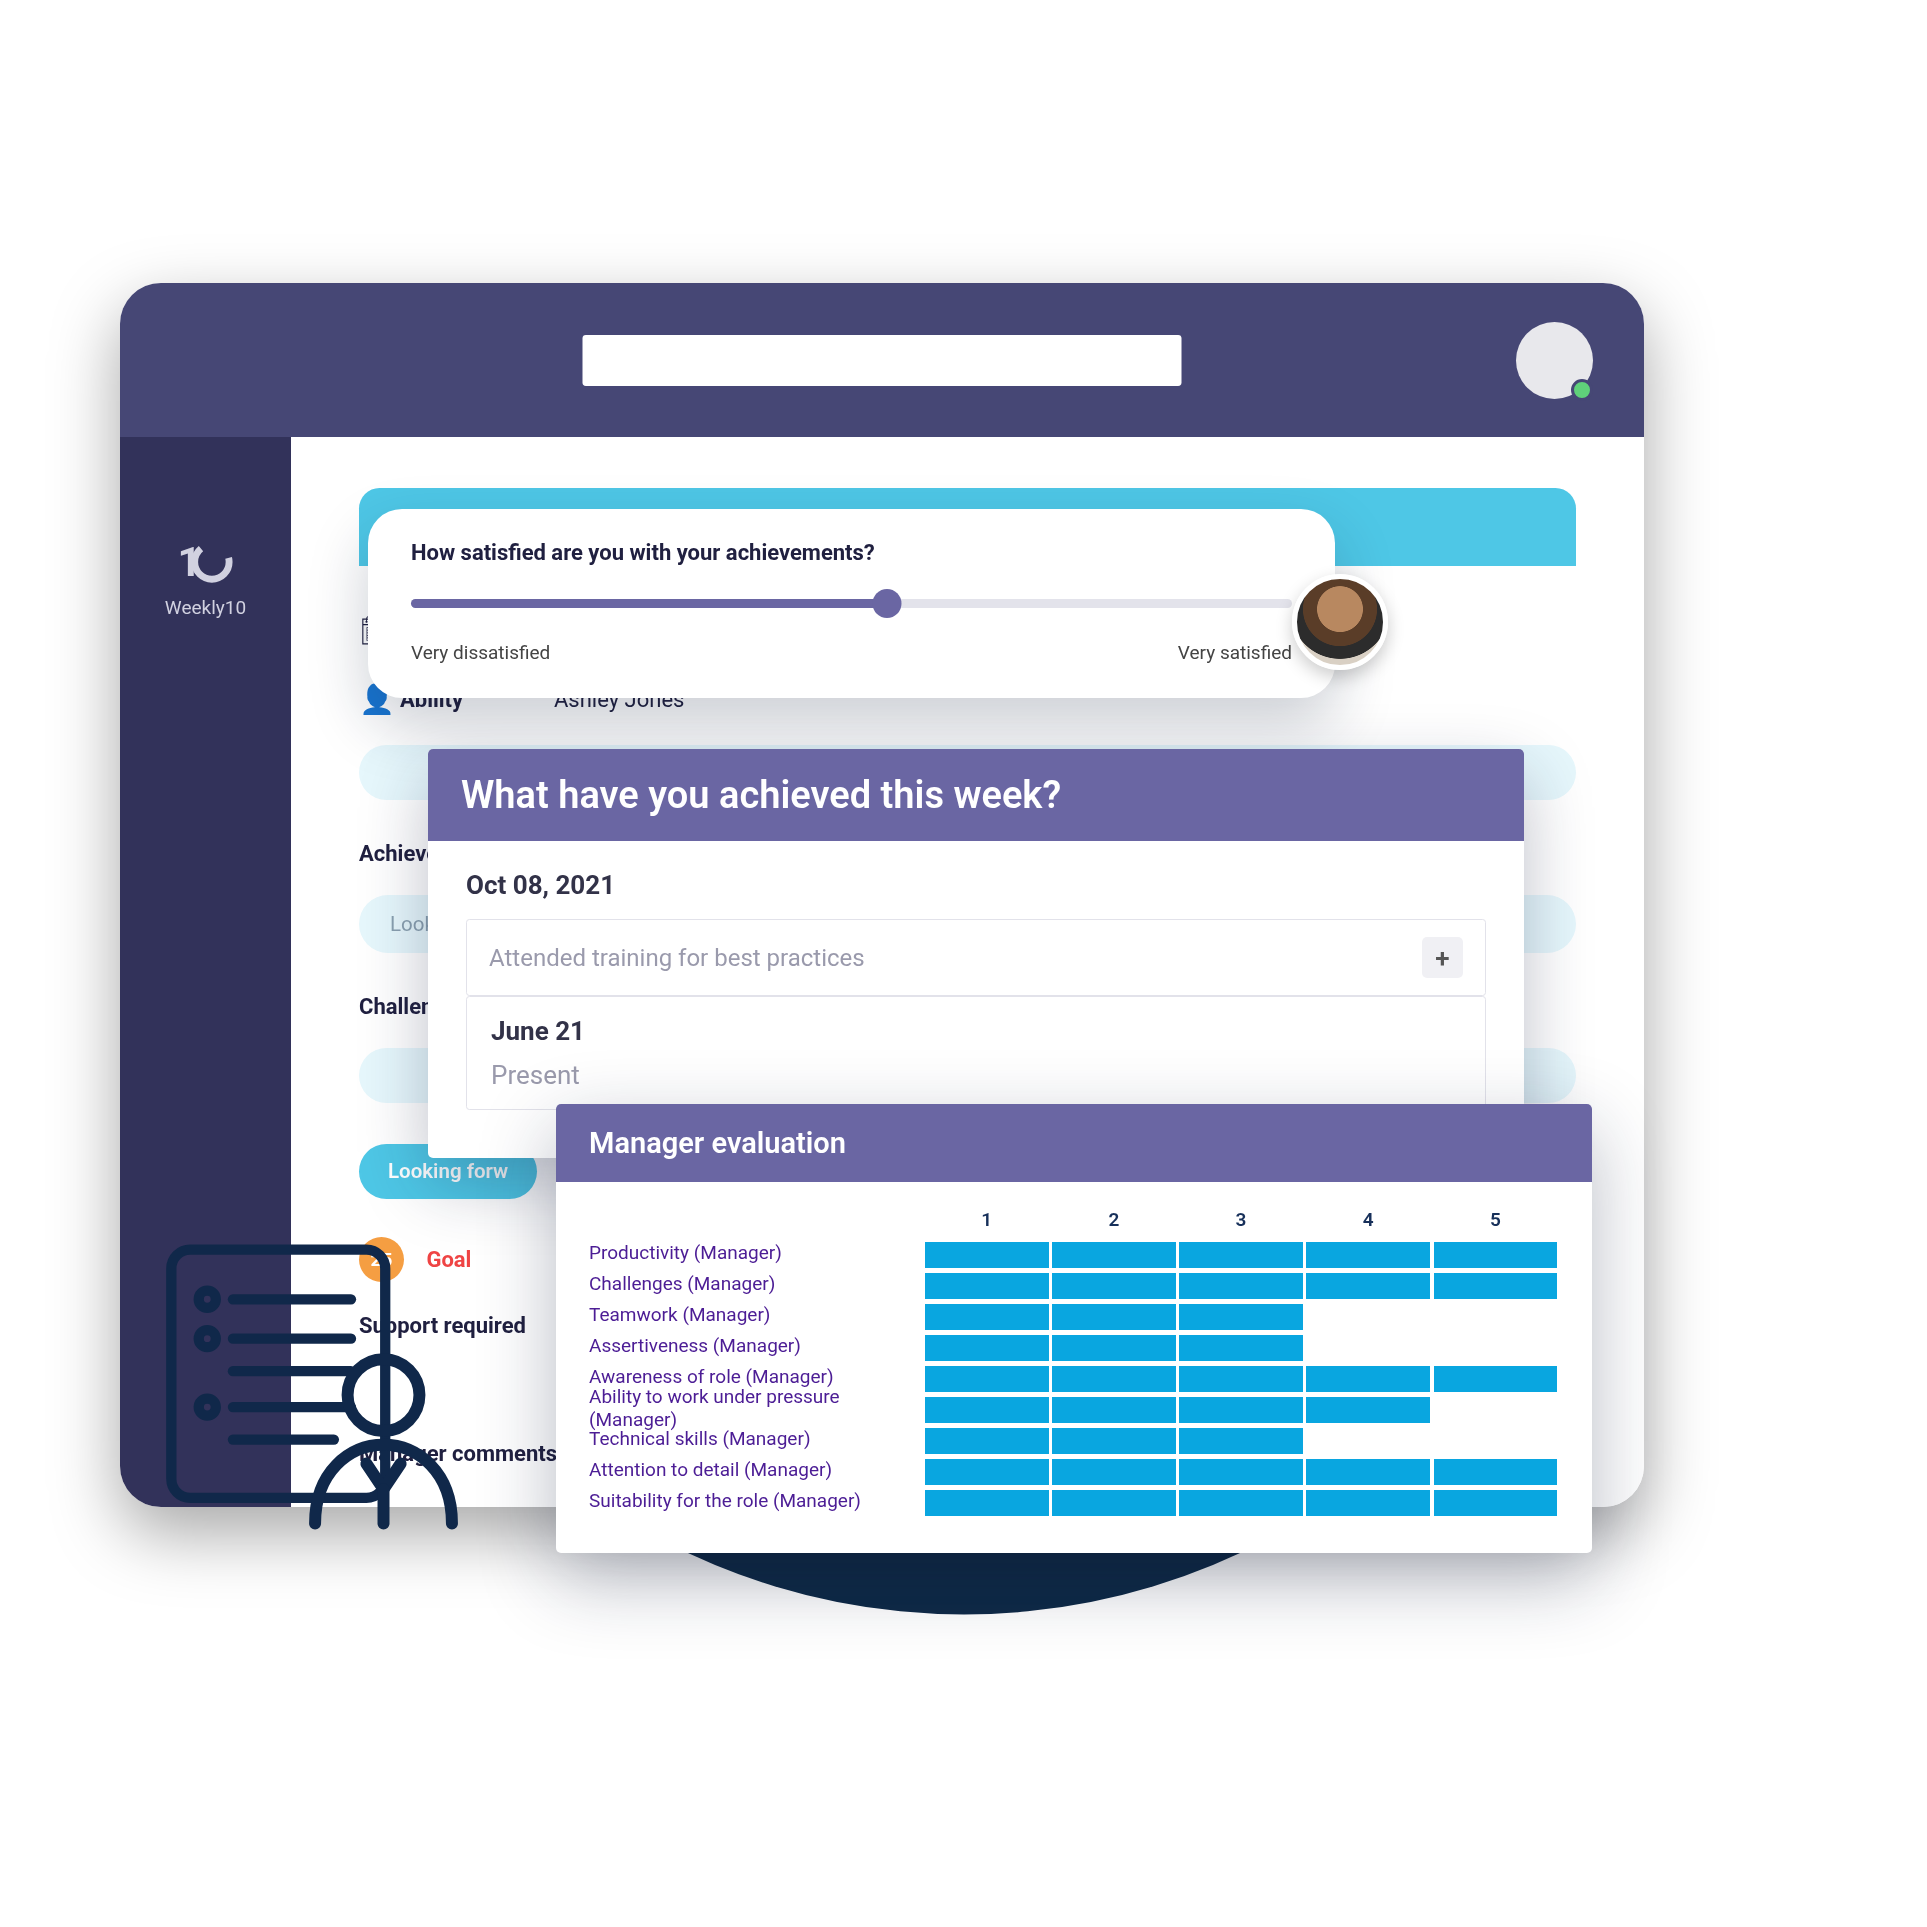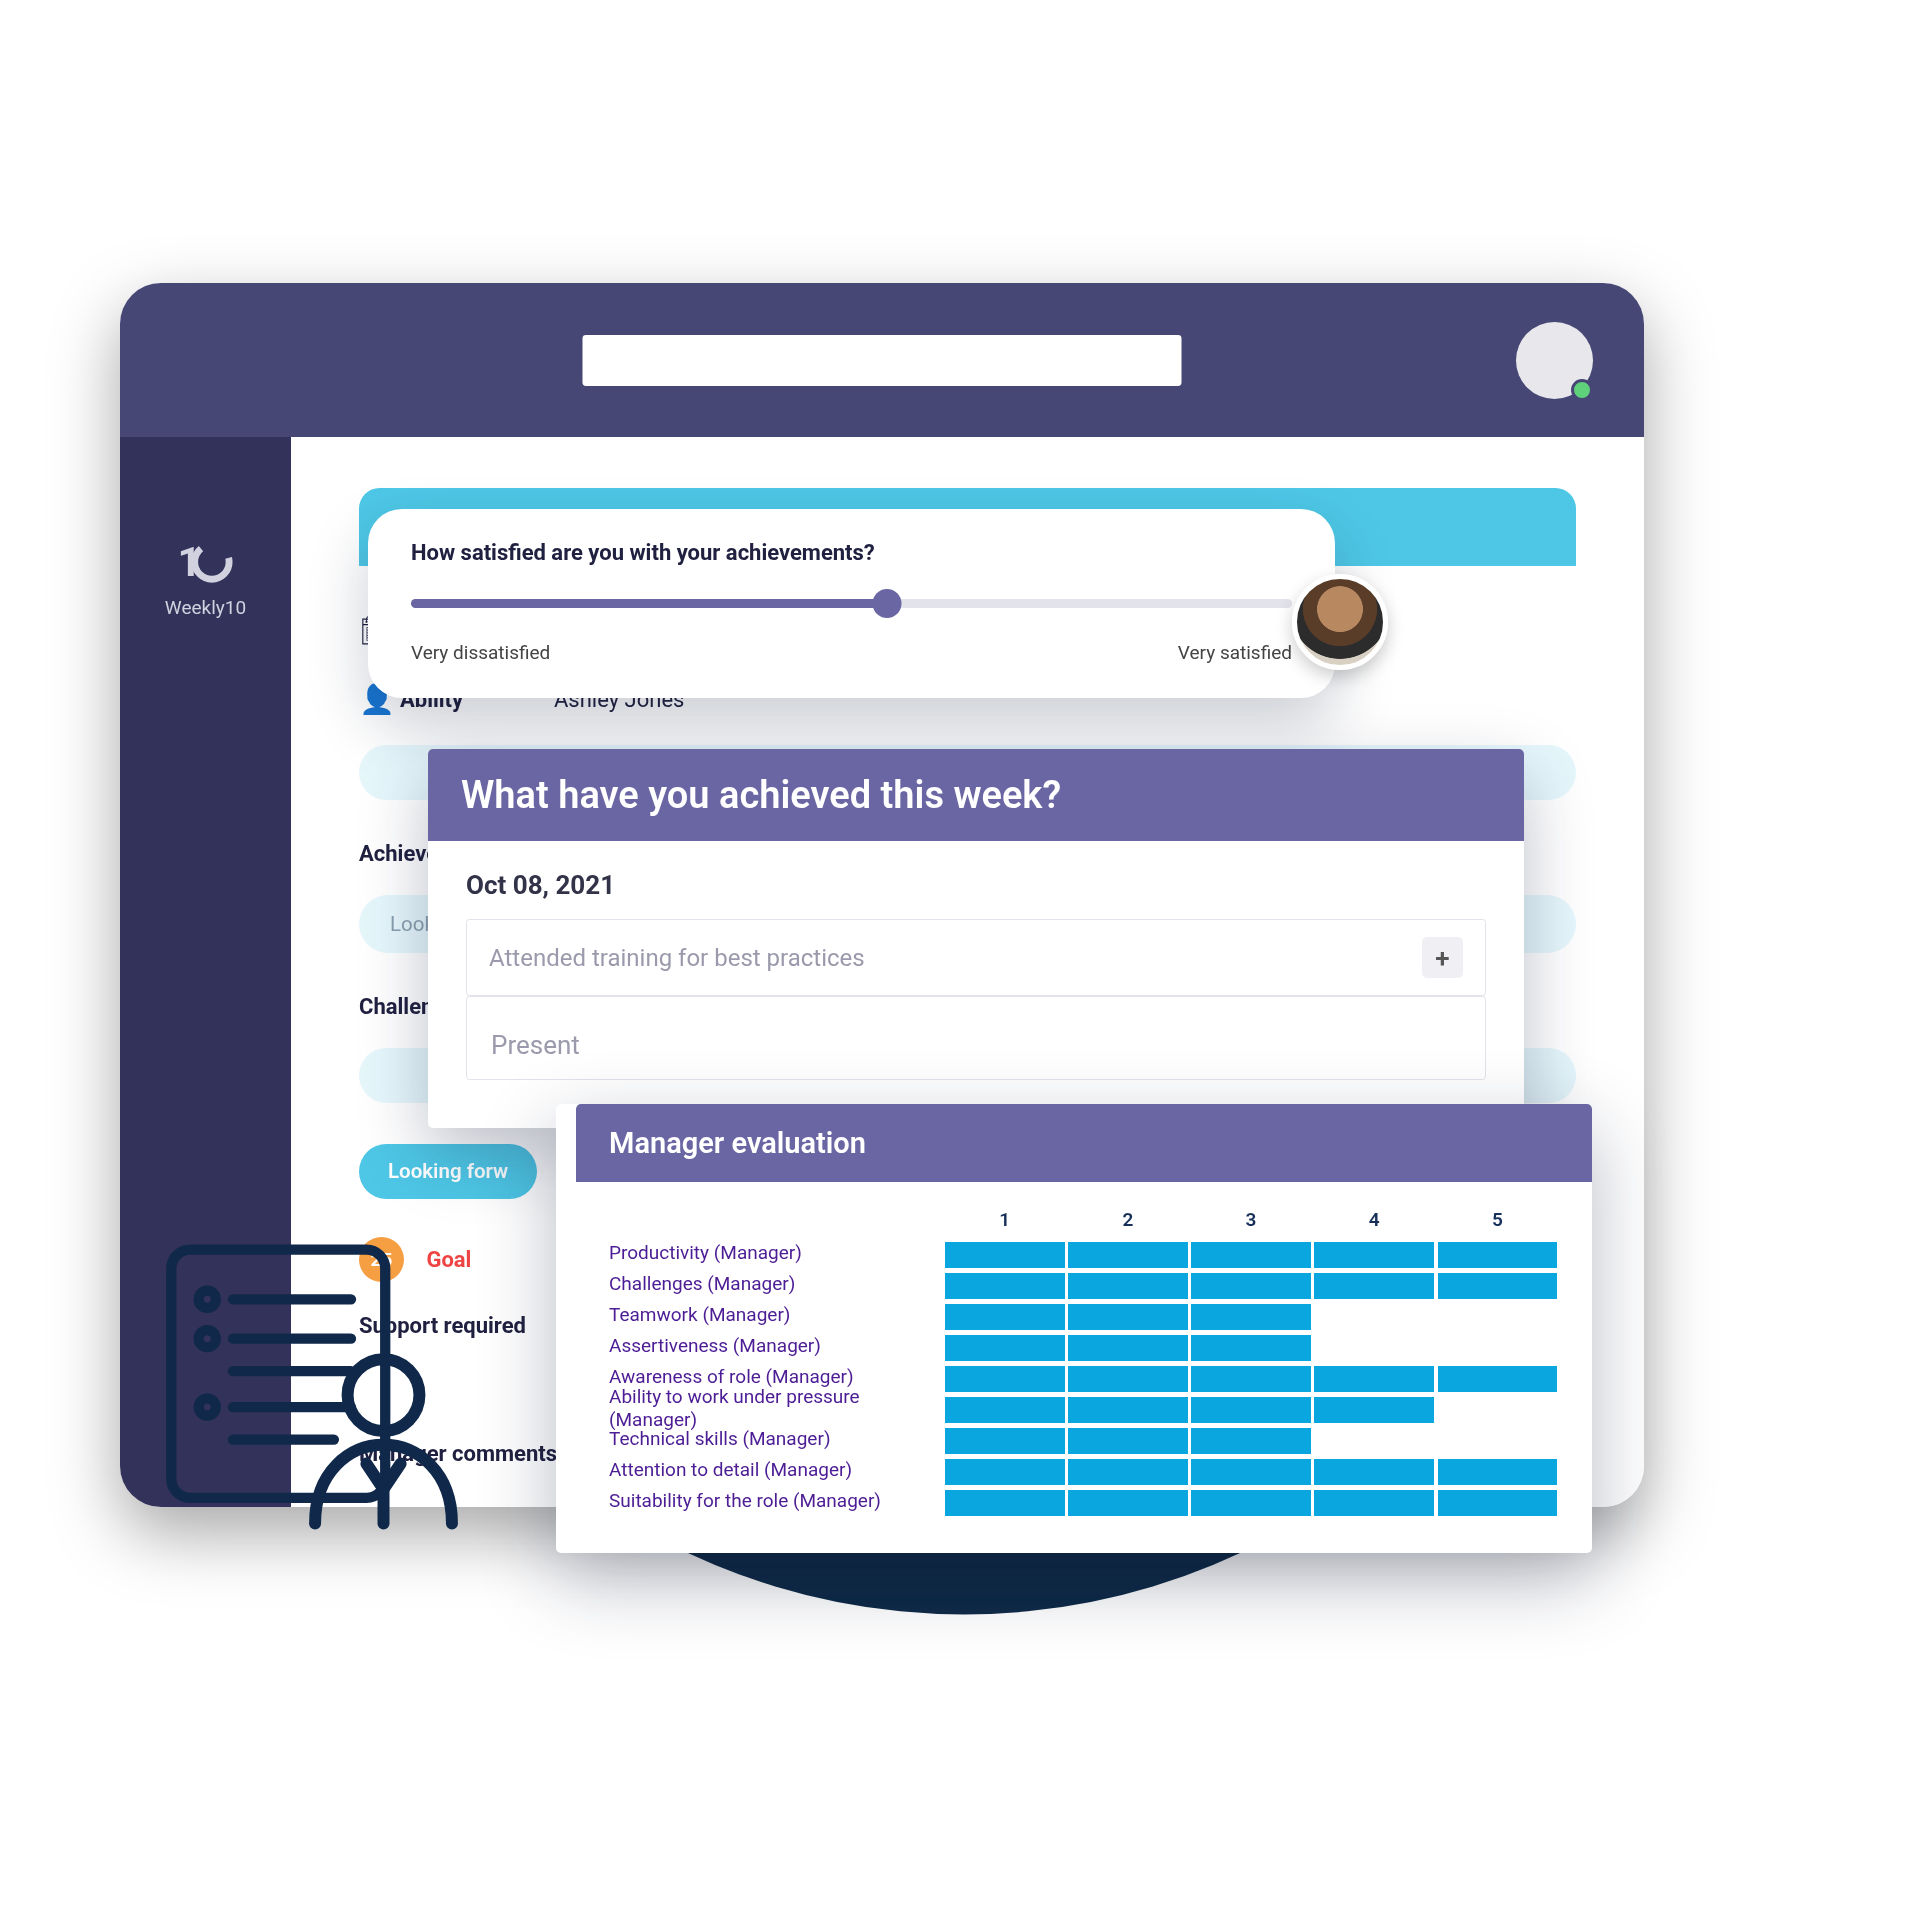--- a/index.html
+++ b/index.html
@@ -191,21 +191,20 @@
   .prev-box { border:0.9px solid #e2e2ea; padding: 19px 24px; border-radius:3.4px;}
   
   .eval-card {
     position:absolute; z-index:7;
     left: 556px; top: 1104px;
     width: 1036px;
     background:#fff;
     border-radius:5.1px;
     box-shadow: 0 26px 77px rgba(20,30,60,0.3);
     padding-bottom: 29px;
-    padding-left: 20px;
   }
   .eval-header {
     background:#6a66a3; color:#fff;
     font-size:29px; font-weight:600;
     padding: 22px 33px;
     border-radius: 5.1px 5.1px 0 0;
   }
   .eval-table { display:flex; padding: 26px 33px 5.1px 33px; }
   .eval-labels { flex: 0 0 334px; }
   .eval-grid { flex:1; }
@@ -298,20 +297,21 @@
 
 <div class="achieve-card">
   <div class="achieve-header">What have you achieved this week?</div>
   <div class="achieve-body">
     <div class="date-lbl">Oct 08, 2021</div>
     <div class="input-row">
       <span>Attended training for best practices</span>
       <span class="plus-btn">+</span>
     </div>
     <div class="prev-box">
+      <div class="date-lbl-sub">June 21</div>
       <div class="present-txt">Present</div>
     </div>
   </div>
 </div>
 
 <div class="eval-card">
   <div class="eval-header">Manager evaluation</div>
   <div class="eval-table">
     <div class="eval-labels" id="eval-labels">
       <div class="eval-label" style="height:29px;"></div>

